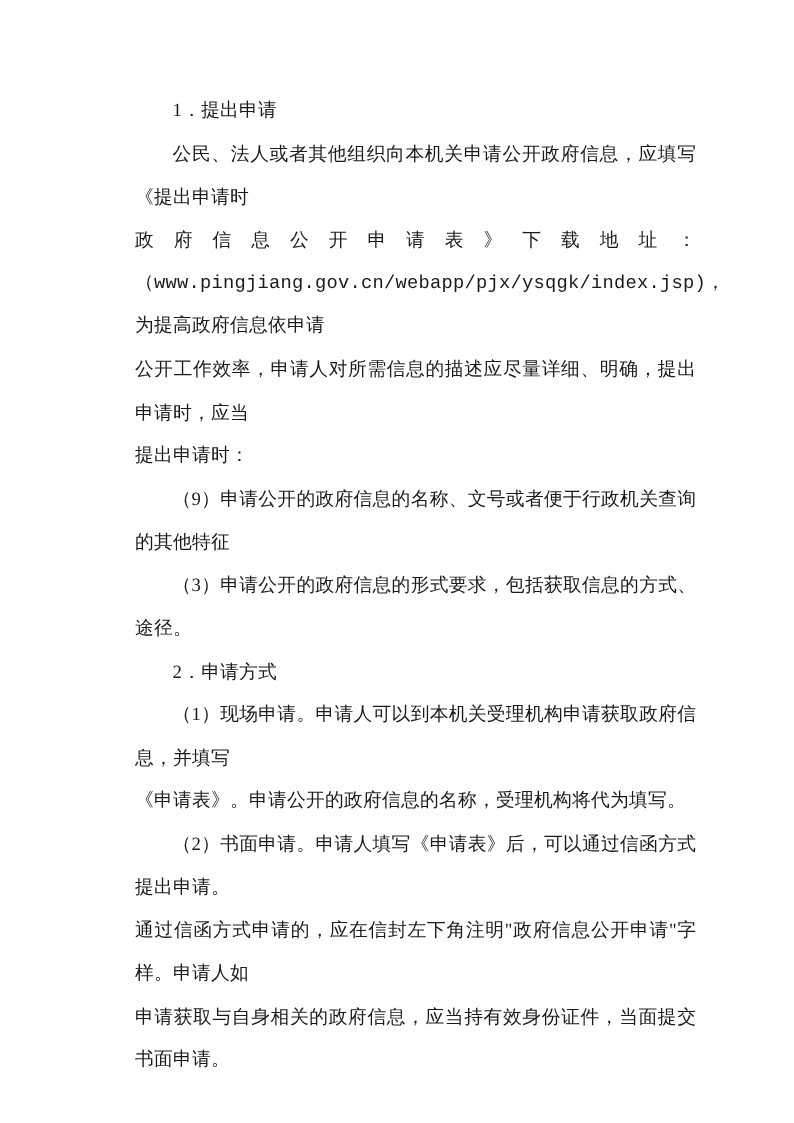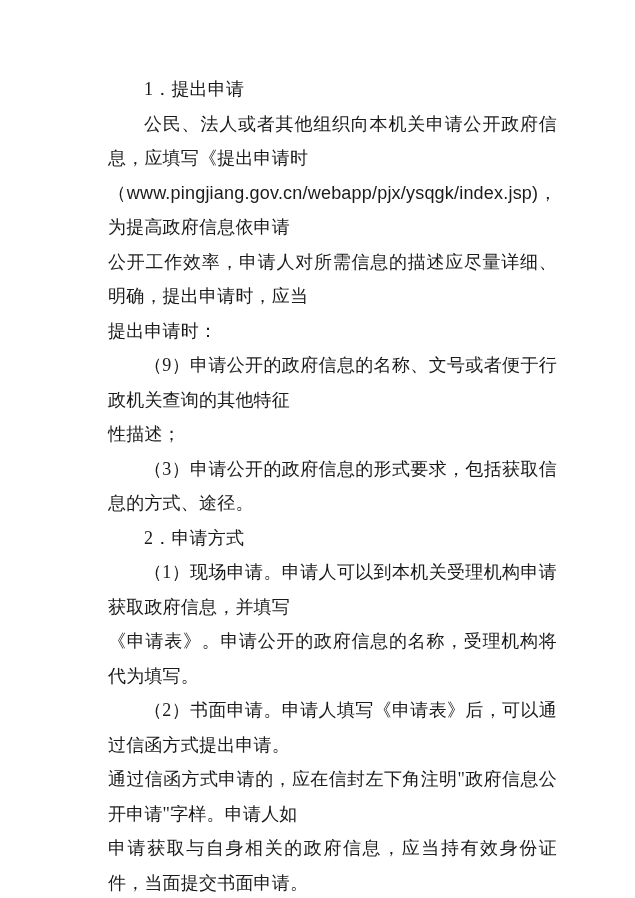--- a/index.html
+++ b/index.html
@@ -20,62 +20,62 @@
     height: 898px;
     background: #ffffff;
     box-sizing: border-box;
     padding: 72px 78px 40px 108px;
   }
   .doc-body {
     width: 100%;
   }
   p.para {
     margin: 0 0 0 0;
-    font-size: 18px;
+    font-size: 15px;
     line-height: 34.5px;
     text-align: justify;
     text-justify: inter-ideograph;
     letter-spacing: 0.2px;
     color: #1a1a1a;
   }
   p.indent2 {
     text-indent: 2em;
   }
   p.num-head {
     text-indent: 2em;
   }
   p.justify-stretch {
     text-align: justify;
     text-align-last: justify;
   }
   .url {
-    font-family: Liberation Sans, sans-serif;
+    font-family: Liberation Mono, monospace;
     font-size: 13.5px;
     letter-spacing: 0;
   }
   .noindent {
     text-indent: 0;
   }
 </style>
 </head>
 <body>
 
 <div class="page">
   <div class="doc-body">
 
     <p class="para num-head">1．提出申请</p>
 
     <p class="para indent2">公民、法人或者其他组织向本机关申请公开政府信息，应填写《提出申请时</p>
+    <p class="para noindent justify-stretch">政府信息公开申请表》下载地址：</p>
     <p class="para noindent url">（www.pingjiang.gov.cn/webapp/pjx/ysqgk/index.jsp)，为提高政府信息依申请</p>
     <p class="para noindent">公开工作效率，申请人对所需信息的描述应尽量详细、明确，提出申请时，应当</p>
     <p class="para noindent">提出申请时：</p>
 
 
     <p class="para indent2">（9）申请公开的政府信息的名称、文号或者便于行政机关查询的其他特征</p>
-    <p class="para noindent">性描述；</p>
 
     <p class="para indent2">（3）申请公开的政府信息的形式要求，包括获取信息的方式、途径。</p>
 
     <p class="para num-head">2．申请方式</p>
 
     <p class="para indent2">（1）现场申请。申请人可以到本机关受理机构申请获取政府信息，并填写</p>
     <p class="para noindent">《申请表》。申请公开的政府信息的名称，受理机构将代为填写。</p>
 
     <p class="para indent2">（2）书面申请。申请人填写《申请表》后，可以通过信函方式提出申请。</p>
     <p class="para noindent">通过信函方式申请的，应在信封左下角注明"政府信息公开申请"字样。申请人如</p>

